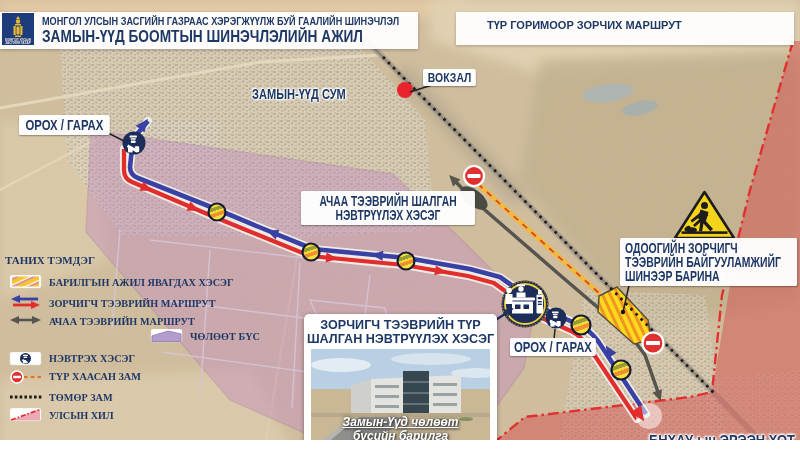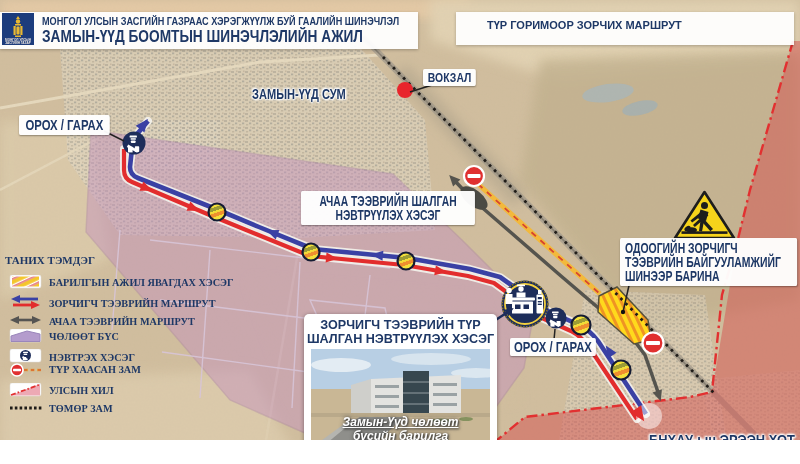--- a/index.html
+++ b/index.html
@@ -303,30 +303,30 @@
 
   <div style="display:flex;align-items:flex-end;height:18px;">
     <svg width="40" height="14" viewBox="0 0 40 14" style="margin:0 2px 0 2px;flex-shrink:0;">
           <path d="M10,7 H27" stroke="#555452" stroke-width="2.6"></path>
           <polygon points="3,7 12,3 12,11" fill="#555452"></polygon>
           <polygon points="34,7 25,3 25,11" fill="#555452"></polygon>
         </svg>
     <span class="lbl" style="position:static;font-size:11px;transform:scaleX(0.93);transform-origin:0 50%;">АЧАА ТЭЭВРИЙН МАРШРУТ</span>
   </div>
 
-  <div style="display:flex;align-items:center;height:18px;">
+  <div style="display:flex;align-items:center;height:18px;justify-content:flex-end;">
     <svg width="40" height="14" viewBox="0 0 40 14" style="margin:0 2px 0 2px;flex-shrink:0;">
           <rect x="3" y="0" width="31" height="13" rx="2" fill="#fff" stroke="#ddd" stroke-width="0.5"></rect>
           <path d="M4,12.5 L4,7 L20,2 L33,5 L33,12.5 z" fill="#b49ccd" stroke="#9a86bb" stroke-width="1"></path>
         </svg>
     <span class="lbl" style="position:static;font-size:11px;transform:scaleX(0.93);transform-origin:0 50%;">ЧӨЛӨӨТ БҮС</span>
   </div>
 
 
-  <div style="display:flex;align-items:flex-end;height:18px;">
+  <div style="display:flex;align-items:flex-start;height:18px;margin-top:7px;">
     <svg width="40" height="14" viewBox="0 0 40 14" style="margin:0 2px 0 2px;flex-shrink:0;">
           <rect x="3" y="0" width="31" height="13" rx="2" fill="#fff" stroke="#ddd" stroke-width="0.5"></rect>
           <circle cx="18.5" cy="6.5" r="5.5" fill="#1d2d5a"></circle>
           <g fill="#fff">
             <rect x="16" y="2.8" width="5" height="1.3" rx="0.4"></rect>
             <rect x="16.6" y="4.6" width="3.6" height="1.4"></rect>
             <path d="M16,7 L21,10 L20,11.5 L15,8.5 z"></path>
             <rect x="15.8" y="8" width="3.4" height="3.4"></rect>
           </g>
         </svg>
@@ -338,32 +338,32 @@
           <circle cx="10" cy="7" r="6" fill="#e03030" stroke="#fff" stroke-width="1.6"></circle>
           <rect x="6" y="5.8" width="8" height="2.4" rx="0.8" fill="#fff"></rect>
           <path d="M17,7 H34" stroke="#e0a23c" stroke-width="2.4" stroke-dasharray="4 2.5"></path>
           <path d="M17,7 H34" stroke="#d8442e" stroke-width="1" stroke-dasharray="3 4"></path>
         </svg>
     <span class="lbl" style="position:static;font-size:11px;transform:scaleX(0.93);transform-origin:0 50%;">ТҮР ХААСАН ЗАМ</span>
   </div>
 
   <div style="display:flex;align-items:center;height:18px;">
     <svg width="40" height="14" viewBox="0 0 40 14" style="margin:0 2px 0 2px;flex-shrink:0;">
+          <path d="M3,7 H36" stroke="#1f1c18" stroke-width="2.8" stroke-dasharray="2.6 2.2"></path>
+        </svg>
+    <span class="lbl" style="position:static;font-size:11px;transform:scaleX(0.93);transform-origin:0 50%;">ТӨМӨР ЗАМ</span>
+  </div>
+
+  <div style="display:flex;align-items:center;height:18px;">
+    <svg width="40" height="14" viewBox="0 0 40 14" style="margin:0 2px 0 2px;flex-shrink:0;">
           <rect x="3" y="0" width="31" height="13" rx="2" fill="#fff" stroke="#ddd" stroke-width="0.5"></rect>
           <path d="M4,12.5 L33,12.5 L33,1 L20,6 z" fill="#eda9b4"></path>
           <path d="M4,12 L18,7 L33,1.5" stroke="#e23030" stroke-width="1.8" fill="none" stroke-dasharray="5 2 1.5 2"></path>
         </svg>
     <span class="lbl" style="position:static;font-size:11px;transform:scaleX(0.93);transform-origin:0 50%;">УЛСЫН ХИЛ</span>
-  </div>
-
-  <div style="display:flex;align-items:center;height:18px;">
-    <svg width="40" height="14" viewBox="0 0 40 14" style="margin:0 2px 0 2px;flex-shrink:0;">
-          <path d="M3,7 H36" stroke="#1f1c18" stroke-width="2.8" stroke-dasharray="2.6 2.2"></path>
-        </svg>
-    <span class="lbl" style="position:static;font-size:11px;transform:scaleX(0.93);transform-origin:0 50%;">ТӨМӨР ЗАМ</span>
   </div>
 </div>
 
 <div style="position:absolute;left:304px;top:314px;width:193px;height:142px;background:#fff;border-radius:5px;box-shadow:0 1px 4px rgba(0,0,0,0.4);"></div>
 
 <div class="lbl" style="left:304px;top:318px;width:193px;text-align:center;font-size:13px;line-height:14px;transform:scaleX(0.97);transform-origin:50% 0;">ЗОРЧИГЧ ТЭЭВРИЙН ТҮР<br>ШАЛГАН НЭВТРҮҮЛЭХ ХЭСЭГ</div>
 
 <div style="position:absolute;left:311px;top:349px;width:179px;height:99px;overflow:hidden;">
 <svg width="179" height="99" viewBox="0 0 179 99">
 

